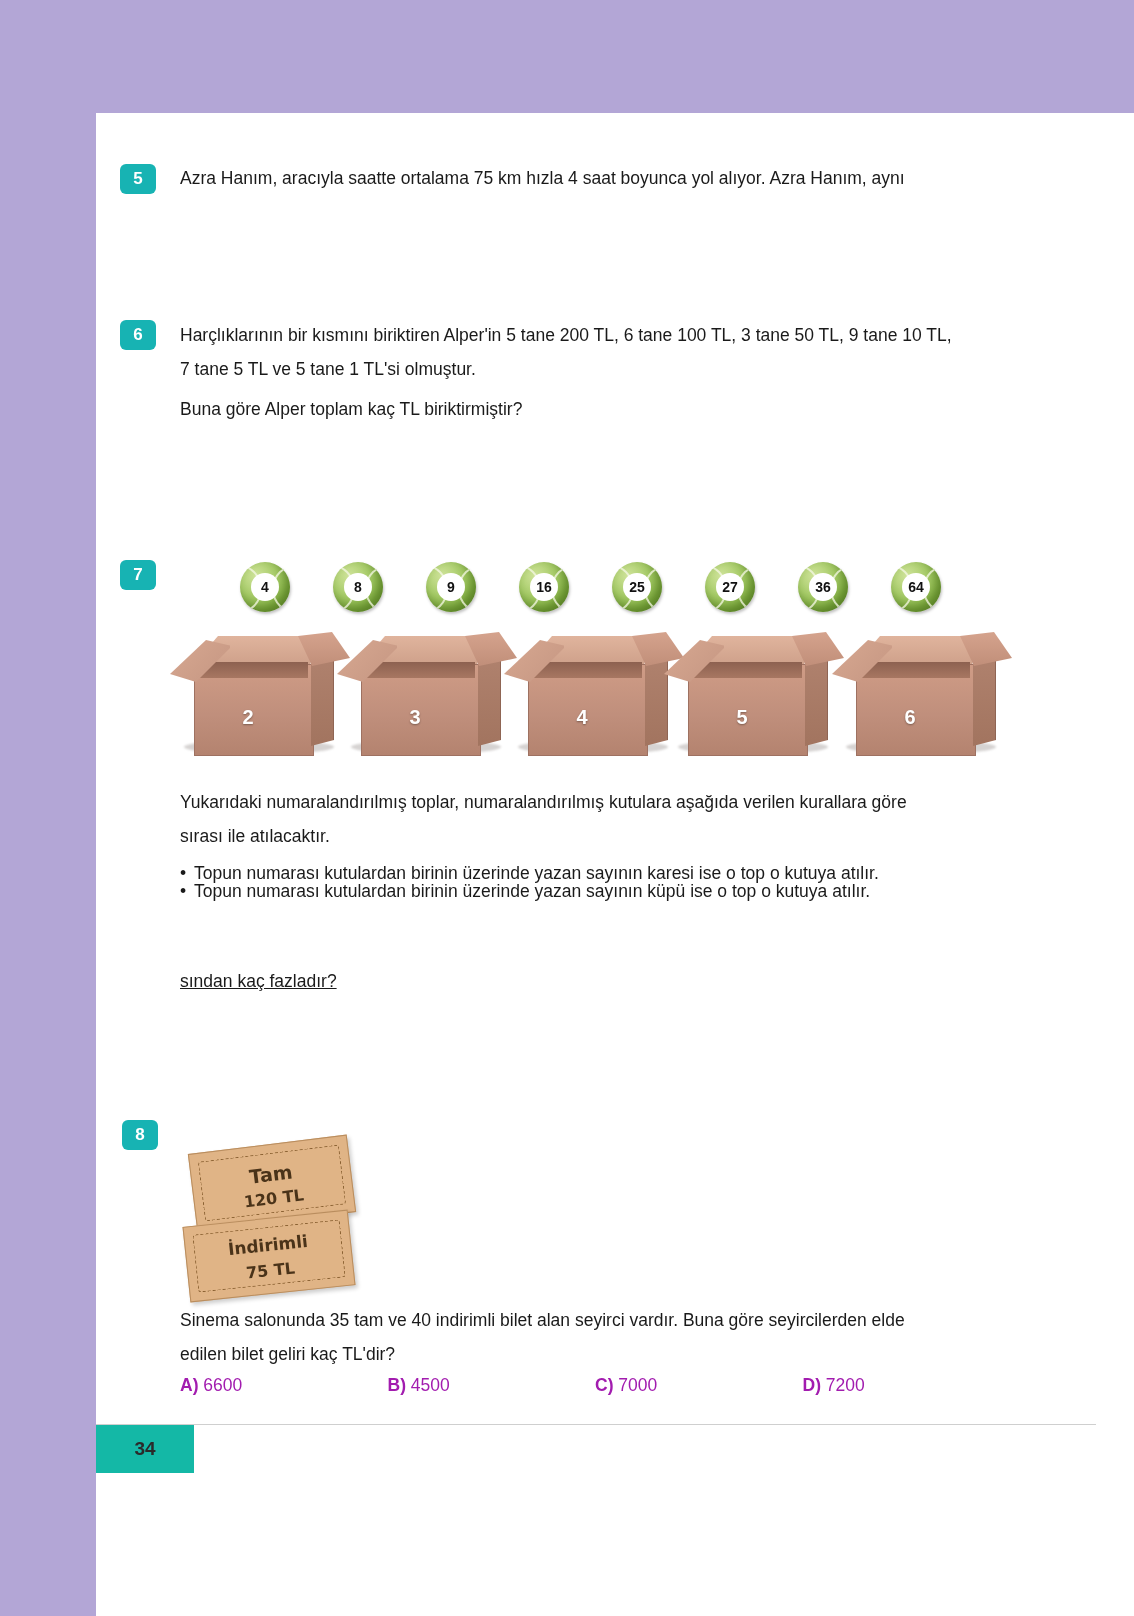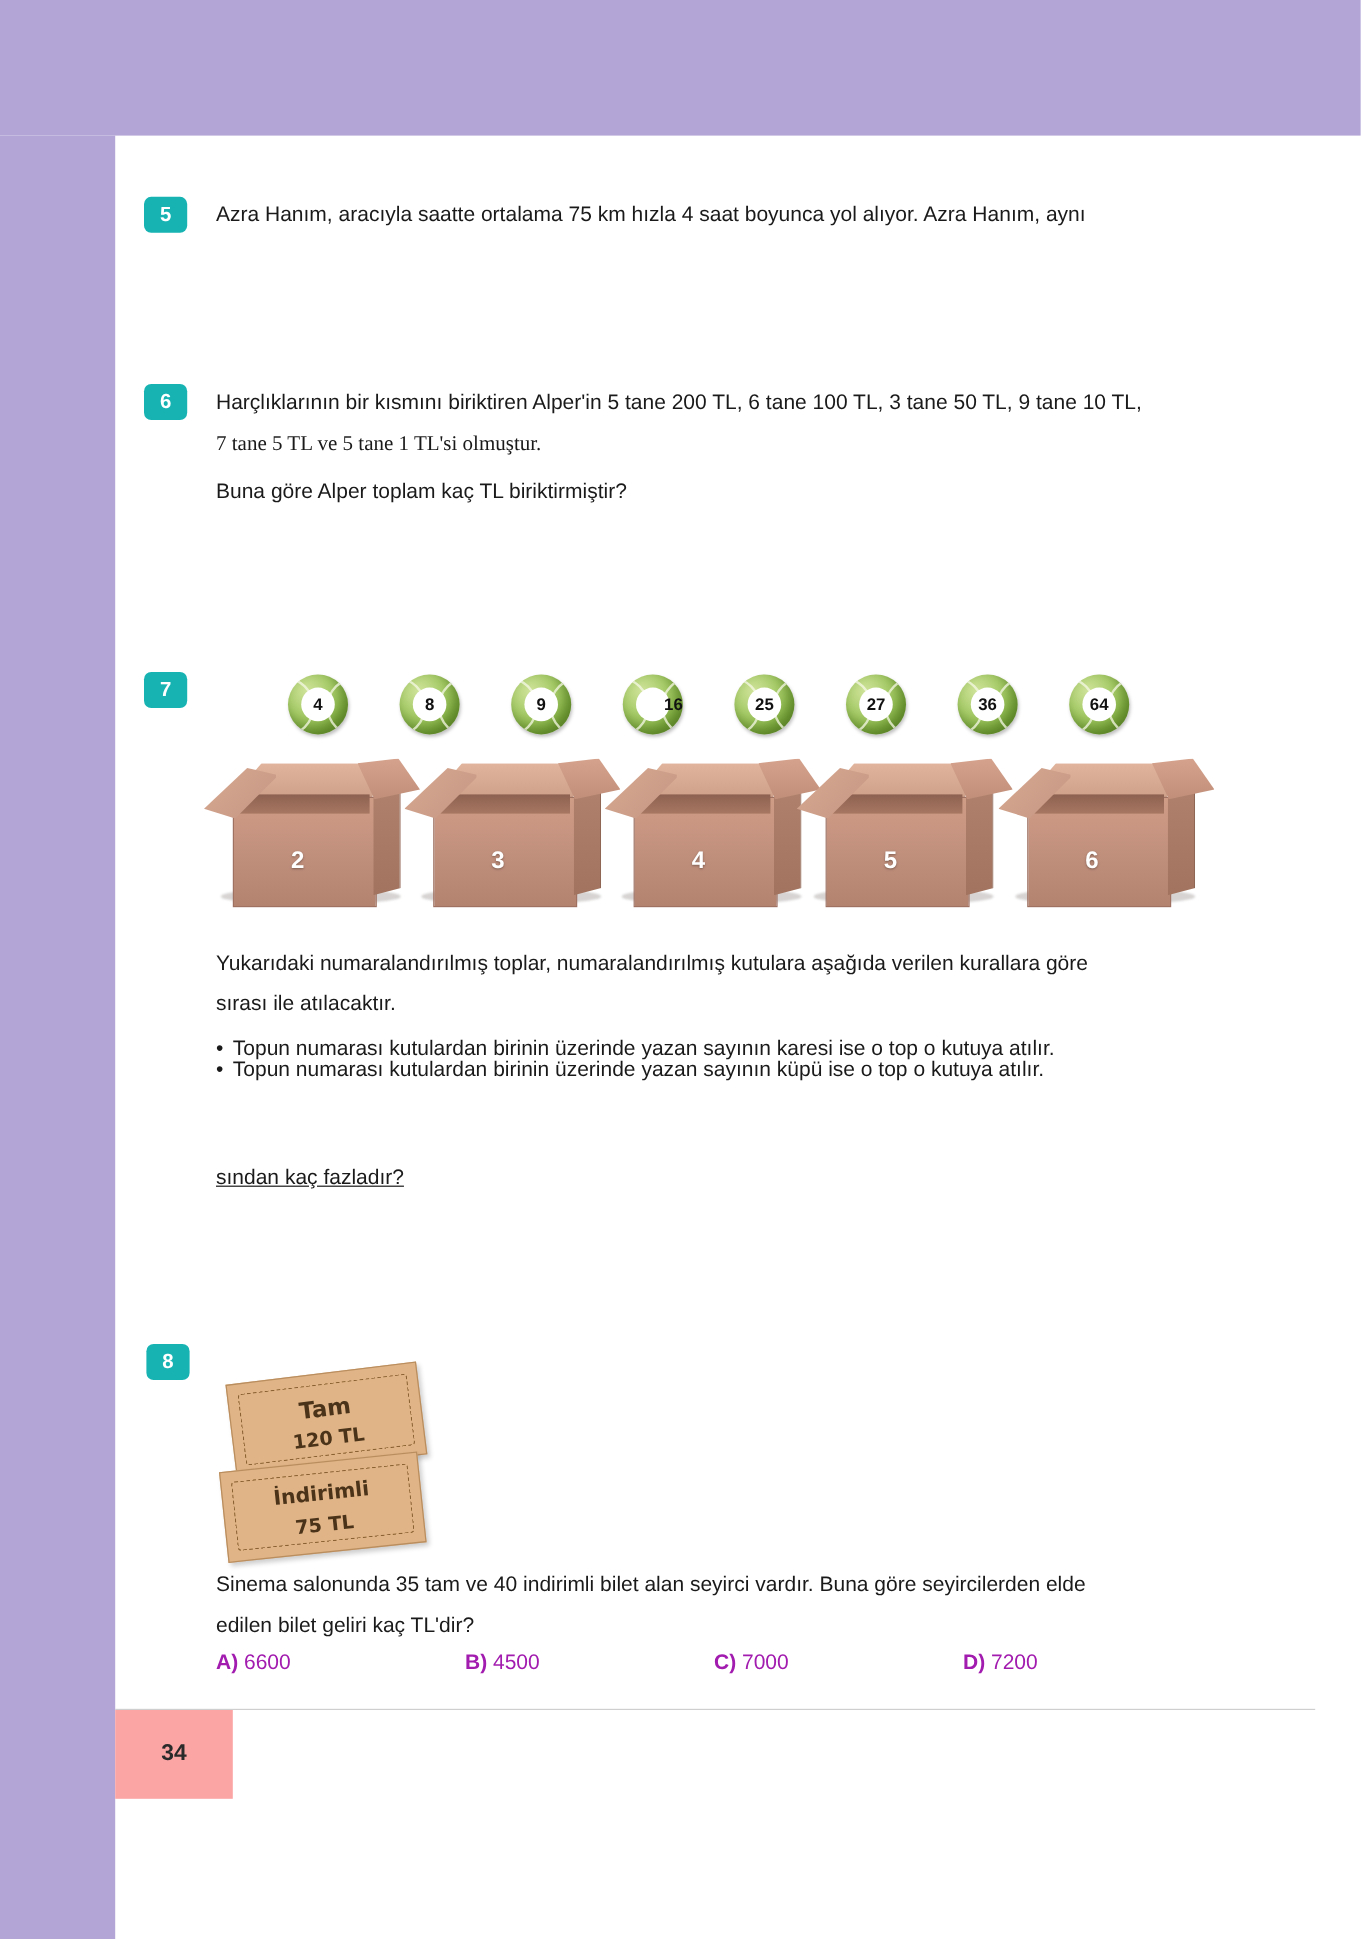--- a/index.html
+++ b/index.html
@@ -274,22 +274,22 @@
     top: 1424px;
     width: 1000px;
     height: 1px;
     background: #cfcfcf;
   }
   .page-num-box {
     position: absolute;
     left: 96px;
     top: 1425px;
     width: 98px;
-    height: 74px;
-    background: #fca5a5;
+    height: 48px;
+    background: #14b8a6;
     display: flex;
     align-items: center;
     justify-content: center;
   }
   .page-num {
     font-size: 19px;
     font-weight: bold;
     color: #2a2a2a;
   }
 </style>
@@ -299,41 +299,41 @@
 <div class="page">
 
   <div class="top-band"></div>
   <div class="left-strip"></div>
 
   <div class="qnum" style="left:120px; top:164px;">5</div>
   <div class="qtext" style="left:180px; top:163px; width:830px;">Azra Hanım, aracıyla saatte ortalama 75 km hızla 4 saat boyunca yol alıyor. Azra Hanım, aynı</div>
 
   <div class="qnum" style="left:120px; top:320px;">6</div>
   <div class="qtext" style="left:180px; top:320px; width:828px;">Harçlıklarının bir kısmını biriktiren Alper'in 5 tane 200 TL, 6 tane 100 TL, 3 tane 50 TL, 9 tane 10 TL,</div>
-  <div class="qtext nojust" style="left:180px; top:354px; width:828px;font-family:Liberation Serif, serif;">7 tane 5 TL ve 5 tane 1 TL'si olmuştur.</div>
+  <div class="qtext nojust" style="left:180px; top:354px; width:828px;">7 tane 5 TL ve 5 tane 1 TL'si olmuştur.</div>
   <div class="qtext nojust" style="left:180px; top:394px; width:828px;">Buna göre Alper toplam kaç TL biriktirmiştir?</div>
 
   <div class="qnum" style="left:120px; top:560px;">7</div>
 
   <div class="ball" style="left:240px; top:562px;">
     <div class="seam"></div>
       <div class="inner-white"></div>
     <span class="lbl">4</span>
   </div>
   <div class="ball" style="left:333px; top:562px;">
     <div class="seam"></div>
       <div class="inner-white"></div>
     <span class="lbl">8</span>
   </div>
   <div class="ball" style="left:426px; top:562px;">
     <div class="seam"></div>
       <div class="inner-white"></div>
     <span class="lbl">9</span>
   </div>
-  <div class="ball" style="left:519px; top:562px;justify-content:flex-end;">
+  <div class="ball" style="left:519px; top:562px;">
     <div class="seam"></div>
       <div class="inner-white"></div>
     <span class="lbl">16</span>
   </div>
   <div class="ball" style="left:612px; top:562px;">
     <div class="seam"></div>
       <div class="inner-white"></div>
     <span class="lbl">25</span>
   </div>
   <div class="ball" style="left:705px; top:562px;">

